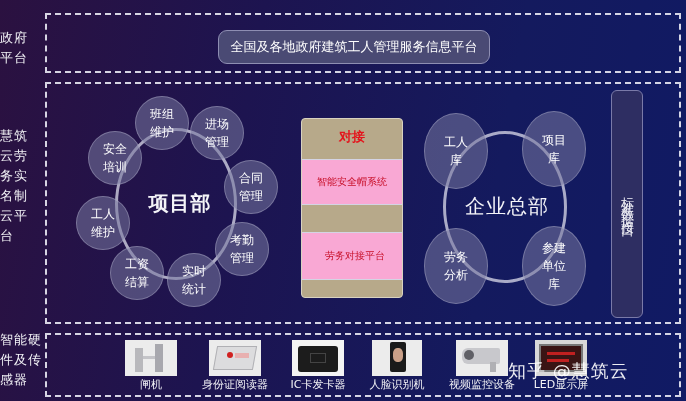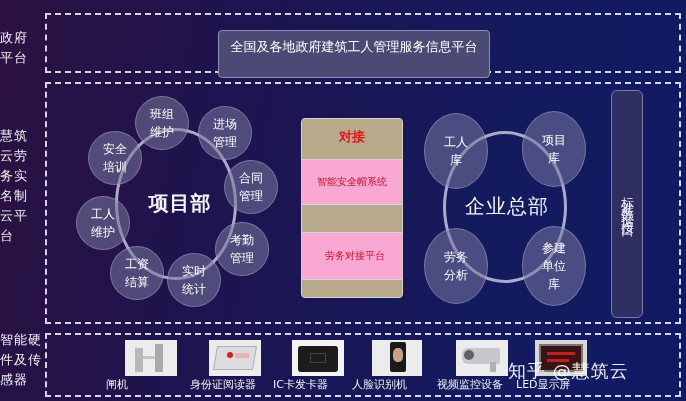--- a/index.html
+++ b/index.html
@@ -19,24 +19,24 @@
     color: #f2f2f6;
     letter-spacing: 1px;
   }
   .dash-box {
     position: absolute;
     border: 2px dashed rgba(235,235,245,0.9);
   }
   .gov-btn {
     position: absolute;
     left: 218px; top: 30px;
-    width: 272px; height: 48px;
+    width: 272px; height: 34px;
     background: #4a4a74;
     border: 1px solid #8e8eb2;
-    border-radius: 4px;
+    border-radius: 9px;
     font-size: 13px;
     line-height: 32px;
     text-align: center;
     color: #ffffff;
   }
   .ring {
     position: absolute;
     border: 3px solid rgba(220,220,235,0.75);
     border-radius: 50%;
   }
@@ -98,21 +98,21 @@
     writing-mode: vertical-rl;
     text-orientation: upright;
     font-size: 13px;
     letter-spacing: 6px;
     color: #f0f0f6;
   }
   .device {
     position: absolute;
     top: 340px;
     width: 90px;
-    text-align: left;
+    text-align: center;
   }
   .device .pic {
     margin: 0 auto;
     width: 52px; height: 36px;
     background: #ececec;
     position: relative;
     overflow: hidden;
   }
   .device .cap {
     font-size: 11px;
@@ -155,21 +155,21 @@
 <div class="dash-box" style="left:45px; top:82px; width:636px; height:242px;"></div>
 <div class="dash-box" style="left:45px; top:333px; width:636px; height:64px;"></div>
 
 <div class="gov-btn">全国及各地政府建筑工人管理服务信息平台</div>
 
 <div class="ring" style="left:115px; top:128px; width:122px; height:152px;"></div>
 <div class="center-title" style="left:140px; top:190px; width:80px;font-weight:bold;">项目部</div>
 
 <div class="bubble" style="left:135px; top:96px; width:54px; height:54px;">班组
 维护</div>
-<div class="bubble" style="left:198px; top:106px; width:54px; height:54px;">进场
+<div class="bubble" style="left:190px; top:106px; width:54px; height:54px;">进场
 管理</div>
 <div class="bubble" style="left:224px; top:160px; width:54px; height:54px;">合同
 管理</div>
 <div class="bubble" style="left:215px; top:222px; width:54px; height:54px;">考勤
 管理</div>
 <div class="bubble" style="left:167px; top:253px; width:54px; height:54px;">实时
 统计</div>
 <div class="bubble" style="left:110px; top:246px; width:54px; height:54px;">工资
 结算</div>
 <div class="bubble" style="left:76px; top:196px; width:54px; height:54px;">工人

